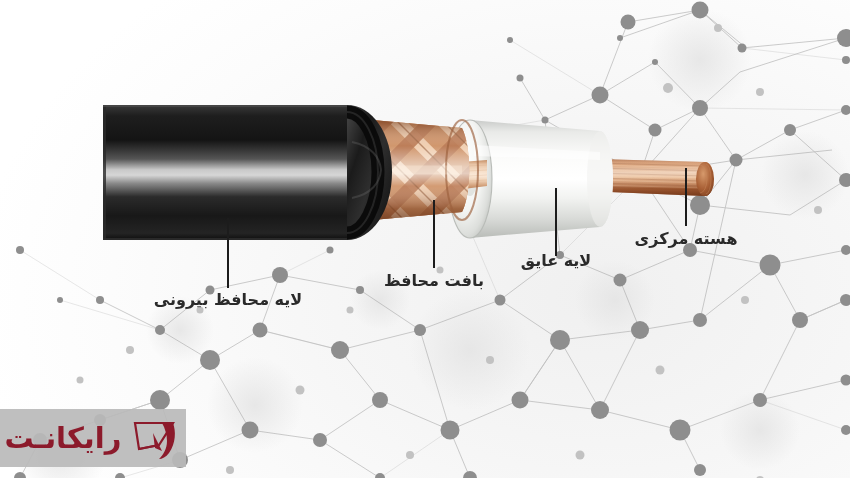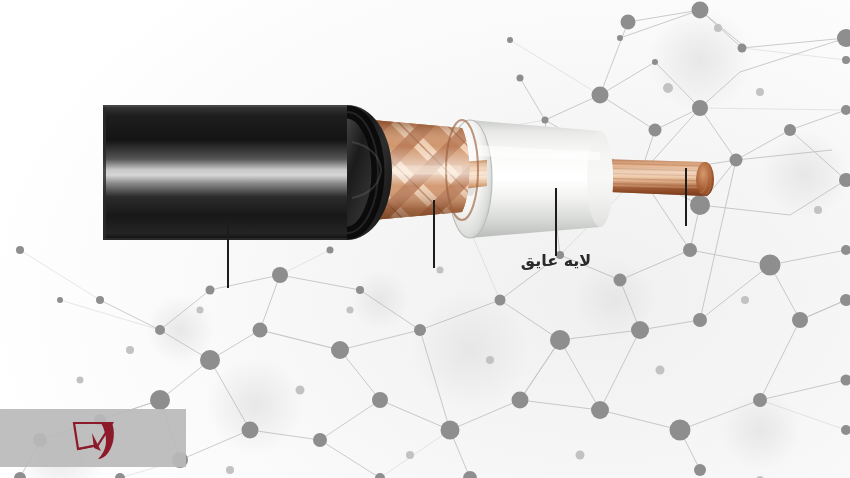--- a/index.html
+++ b/index.html
@@ -463,26 +463,30 @@
       <rect x="103" y="105" width="244" height="2" fill="#4a4a4a" opacity="0.8"></rect>
       <rect x="103" y="238" width="244" height="2" fill="#2c2c2c" opacity="0.9"></rect>
     </g>
   </svg>
 
   <div class="leader" style="left:227px; top:218px; height:70px;"></div>
   <div class="leader" style="left:433px; top:200px; height:68px;"></div>
   <div class="leader" style="left:555px; top:188px; height:68px;"></div>
   <div class="leader" style="left:685px; top:168px; height:58px;"></div>
 
-
+  <div class="label" style="left:228px; top:290px; transform:translateX(-50%);">لایه محافظ بیرونی</div>
+
+  <div class="label" style="left:434px; top:271px; transform:translateX(-50%);">بافت محافظ</div>
 
   <div class="label" style="left:556px; top:251px; transform:translateX(-50%);">لایه عایق</div>
 
+  <div class="label" style="left:686px; top:229px; transform:translateX(-50%);">هسته مرکزی</div>
 
   <div id="watermark">
+    <span id="wm-text">رایکانـت</span>
     <svg id="wm-mark" width="52" height="46" viewBox="0 0 52 46">
       <g fill="none" stroke="#8c1a2b" stroke-width="2.4">
         <path d="M6,8 L44,8 L30,30 L10,34 Z" stroke-width="2.2"></path>
       </g>
       <path d="M44,8 C47,16 47,28 40,38 C37,42 33,44 30,44 C34,40 38,34 38,26 C38,20 36,13 33,8 Z" fill="#8c1a2b"></path>
       <path d="M24,18 L33,36 L26,33 Z" fill="#8c1a2b"></path>
       <path d="M10,34 L30,30" stroke="#8c1a2b" stroke-width="2"></path>
     </svg>
   </div>
 

